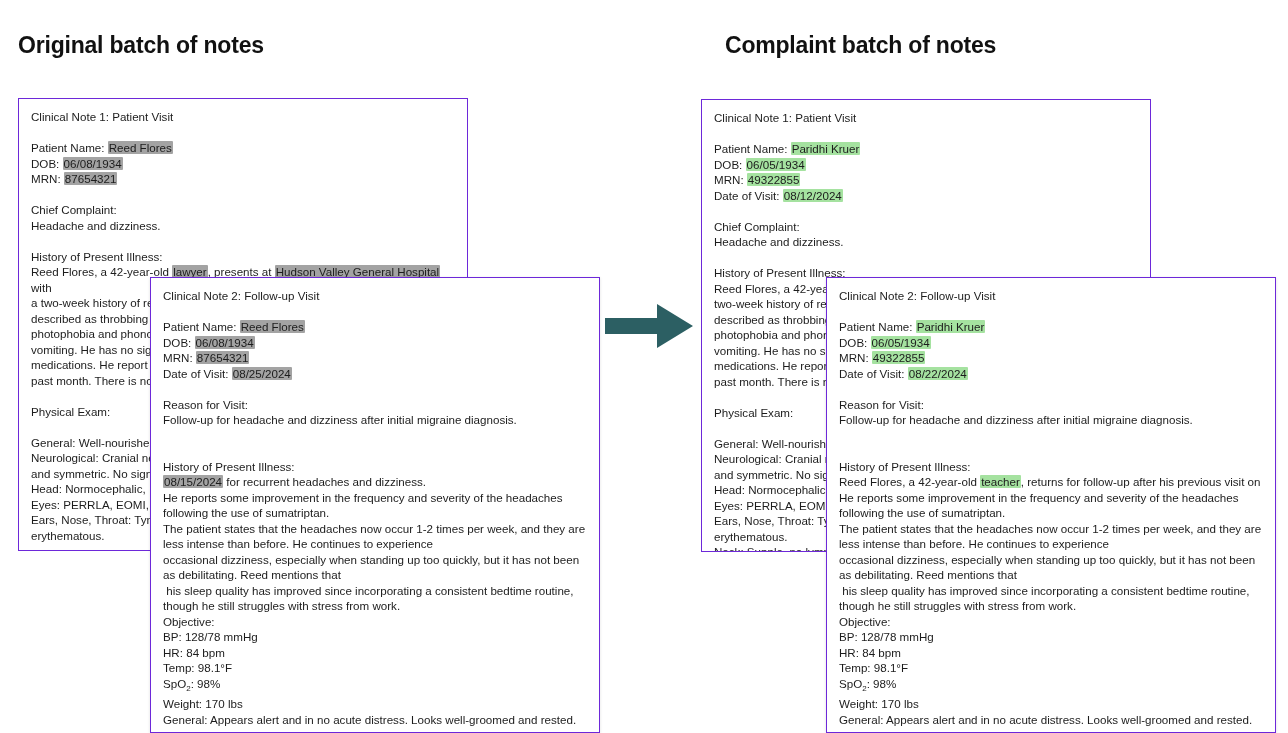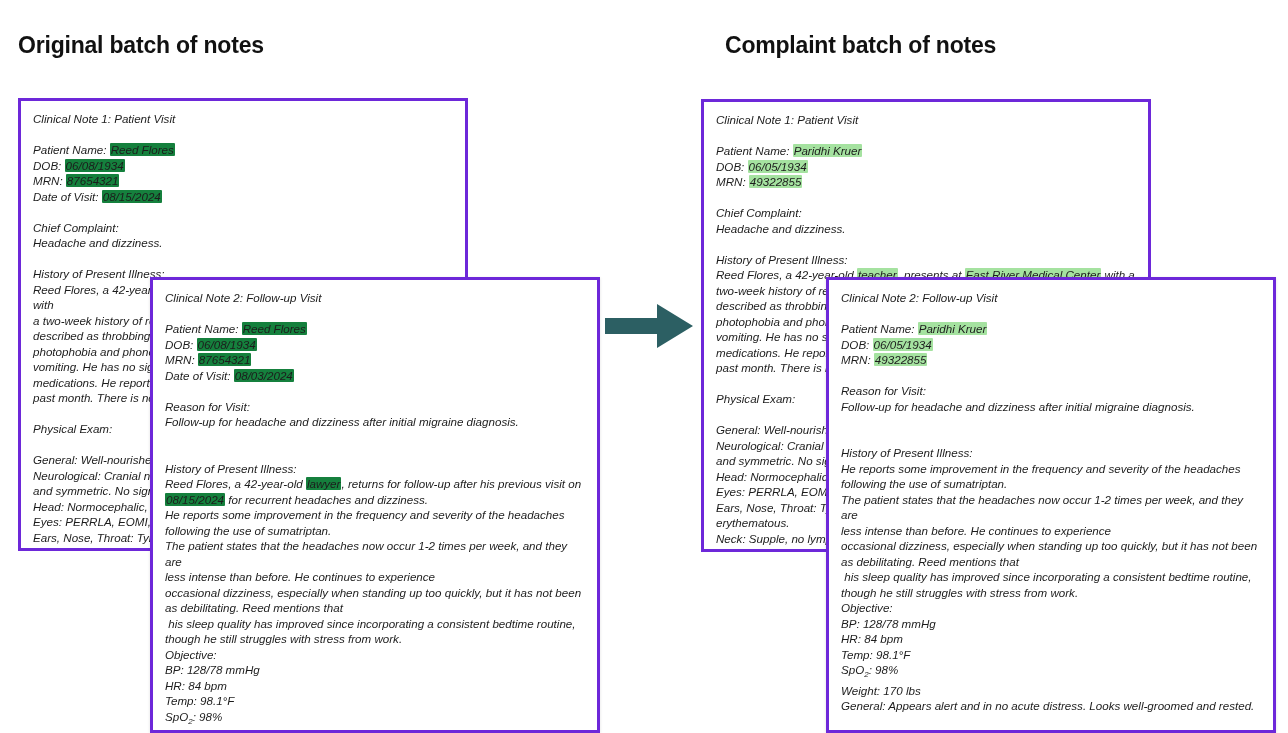--- a/index.html
+++ b/index.html
@@ -21,43 +21,42 @@
     font-weight: bold;
     color: #111111;
     letter-spacing: -0.2px;
   }
   #title-left { left: 18px; top: 32px; }
   #title-right { left: 725px; top: 32px; }
 
   .note-card {
     position: absolute;
     background: #ffffff;
-    border: 3px solid #6d28d9;
+    border: 1px solid #6d28d9;
     box-sizing: border-box;
     font-size: 11.6px;
     line-height: 15.5px;
     color: #1c1c1c;
     overflow: hidden;
     padding: 10px 12px 10px 12px;
-    font-style: italic;
   }
   .note-card.front {
     box-shadow: 0 1px 3px rgba(0,0,0,0.12);
   }
   
   #card-o1 { left: 18px;  top: 98px;  width: 450px; height: 453px; z-index: 1; }
   #card-o2 { left: 150px; top: 277px; width: 450px; height: 456px; z-index: 2; }
   #card-s1 { left: 701px; top: 99px;  width: 450px; height: 453px; z-index: 1; }
   #card-s2 { left: 826px; top: 277px; width: 450px; height: 456px; z-index: 2; }
 
   .line { white-space: pre-wrap; }
   .blank { height: 15.5px; }
 
   .hl-orange {
-    background: #15803d;
+    background: #a3a3a3;
     padding: 0 1px;
     border-radius: 1px;
   }
   .hl-green {
     background: #a5e2a0;
     padding: 0 1px;
     border-radius: 1px;
   }
 
   
@@ -81,21 +80,20 @@
     <path d="M2 18 H54 V4 L90 26 L54 48 V34 H2 Z" fill="#2c5f63"></path>
   </svg>
 </div>
 
 <div class="note-card" id="card-o1">
   <div class="line">Clinical Note 1: Patient Visit</div>
   <div class="blank"></div>
   <div class="line"><span>Patient Name: </span><span class="hl-orange">Reed Flores</span></div>
   <div class="line"><span>DOB: </span><span class="hl-orange">06/08/1934</span></div>
   <div class="line"><span>MRN: </span><span class="hl-orange">87654321</span></div>
-  <div class="line"><span>Date of Visit: </span><span class="hl-orange">08/15/2024</span></div>
   <div class="blank"></div>
   <div class="line">Chief Complaint:</div>
   <div class="line">Headache and dizziness.</div>
   <div class="blank"></div>
   <div class="line">History of Present Illness:</div>
   <div class="line"><span>Reed Flores, a 42-year-old </span><span class="hl-orange">lawyer</span><span>, presents at </span><span class="hl-orange">Hudson Valley General Hospital</span><span> with</span></div>
   <div class="line">a two-week history of recurrent headaches and dizziness. The headaches are</div>
   <div class="line">described as throbbing</div>
   <div class="line">photophobia and phono</div>
   <div class="line">vomiting. He has no sig</div>
@@ -113,20 +111,21 @@
   <div class="line">erythematous.</div>
 
 </div>
 
 <div class="note-card" id="card-s1">
   <div class="line">Clinical Note 1: Patient Visit</div>
   <div class="blank"></div>
   <div class="line"><span>Patient Name: </span><span class="hl-green">Paridhi Kruer</span></div>
   <div class="line"><span>DOB: </span><span class="hl-green">06/05/1934</span></div>
   <div class="line"><span>MRN: </span><span class="hl-green">49322855</span></div>
+  <div class="line"><span>Date of Visit: </span><span class="hl-green">08/12/2024</span></div>
   <div class="blank"></div>
   <div class="line">Chief Complaint:</div>
   <div class="line">Headache and dizziness.</div>
   <div class="blank"></div>
   <div class="line">History of Present Illness:</div>
   <div class="line"><span>Reed Flores, a 42-year-old </span><span class="hl-green">teacher</span><span>, presents at </span><span class="hl-green">East River Medical Center</span><span> with a</span></div>
   <div class="line">two-week history of recurrent headaches and dizziness. The headaches are</div>
   <div class="line">described as throbbing</div>
   <div class="line">photophobia and phono</div>
   <div class="line">vomiting. He has no sig</div>
@@ -145,28 +144,27 @@
   <div class="line">Neck: Supple, no lymph</div>
 
 </div>
 
 <div class="note-card front" id="card-o2">
   <div class="line">Clinical Note 2: Follow-up Visit</div>
   <div class="blank"></div>
   <div class="line"><span>Patient Name: </span><span class="hl-orange">Reed Flores</span></div>
   <div class="line"><span>DOB: </span><span class="hl-orange">06/08/1934</span></div>
   <div class="line"><span>MRN: </span><span class="hl-orange">87654321</span></div>
-  <div class="line"><span>Date of Visit: </span><span class="hl-orange">08/03/2024</span></div>
+  <div class="line"><span>Date of Visit: </span><span class="hl-orange">08/25/2024</span></div>
   <div class="blank"></div>
   <div class="line">Reason for Visit:</div>
   <div class="line">Follow-up for headache and dizziness after initial migraine diagnosis.</div>
   <div class="blank"></div>
   <div class="blank"></div>
   <div class="line">History of Present Illness:</div>
-  <div class="line"><span>Reed Flores, a 42-year-old </span><span class="hl-orange">lawyer</span><span>, returns for follow-up after his previous visit on</span></div>
   <div class="line"><span class="hl-orange">08/15/2024</span><span> for recurrent headaches and dizziness.</span></div>
   <div class="line">He reports some improvement in the frequency and severity of the headaches</div>
   <div class="line">following the use of sumatriptan.</div>
   <div class="line">The patient states that the headaches now occur 1-2 times per week, and they are</div>
   <div class="line">less intense than before. He continues to experience</div>
   <div class="line">occasional dizziness, especially when standing up too quickly, but it has not been</div>
   <div class="line">as debilitating. Reed mentions that</div>
   <div class="line"> his sleep quality has improved since incorporating a consistent bedtime routine,</div>
   <div class="line">though he still struggles with stress from work.</div>
   <div class="line">Objective:</div>
@@ -178,26 +176,28 @@
   <div class="line">General: Appears alert and in no acute distress. Looks well-groomed and rested.</div>
 
 </div>
 
 <div class="note-card front" id="card-s2">
   <div class="line">Clinical Note 2: Follow-up Visit</div>
   <div class="blank"></div>
   <div class="line"><span>Patient Name: </span><span class="hl-green">Paridhi Kruer</span></div>
   <div class="line"><span>DOB: </span><span class="hl-green">06/05/1934</span></div>
   <div class="line"><span>MRN: </span><span class="hl-green">49322855</span></div>
+  <div class="line"><span>Date of Visit: </span><span class="hl-green">08/22/2024</span></div>
   <div class="blank"></div>
   <div class="line">Reason for Visit:</div>
   <div class="line">Follow-up for headache and dizziness after initial migraine diagnosis.</div>
   <div class="blank"></div>
   <div class="blank"></div>
   <div class="line">History of Present Illness:</div>
+  <div class="line"><span>Reed Flores, a 42-year-old </span><span class="hl-green">teacher</span><span>, returns for follow-up after his previous visit on</span></div>
   <div class="line">He reports some improvement in the frequency and severity of the headaches</div>
   <div class="line">following the use of sumatriptan.</div>
   <div class="line">The patient states that the headaches now occur 1-2 times per week, and they are</div>
   <div class="line">less intense than before. He continues to experience</div>
   <div class="line">occasional dizziness, especially when standing up too quickly, but it has not been</div>
   <div class="line">as debilitating. Reed mentions that</div>
   <div class="line"> his sleep quality has improved since incorporating a consistent bedtime routine,</div>
   <div class="line">though he still struggles with stress from work.</div>
   <div class="line">Objective:</div>
   <div class="line">BP: 128/78 mmHg</div>

